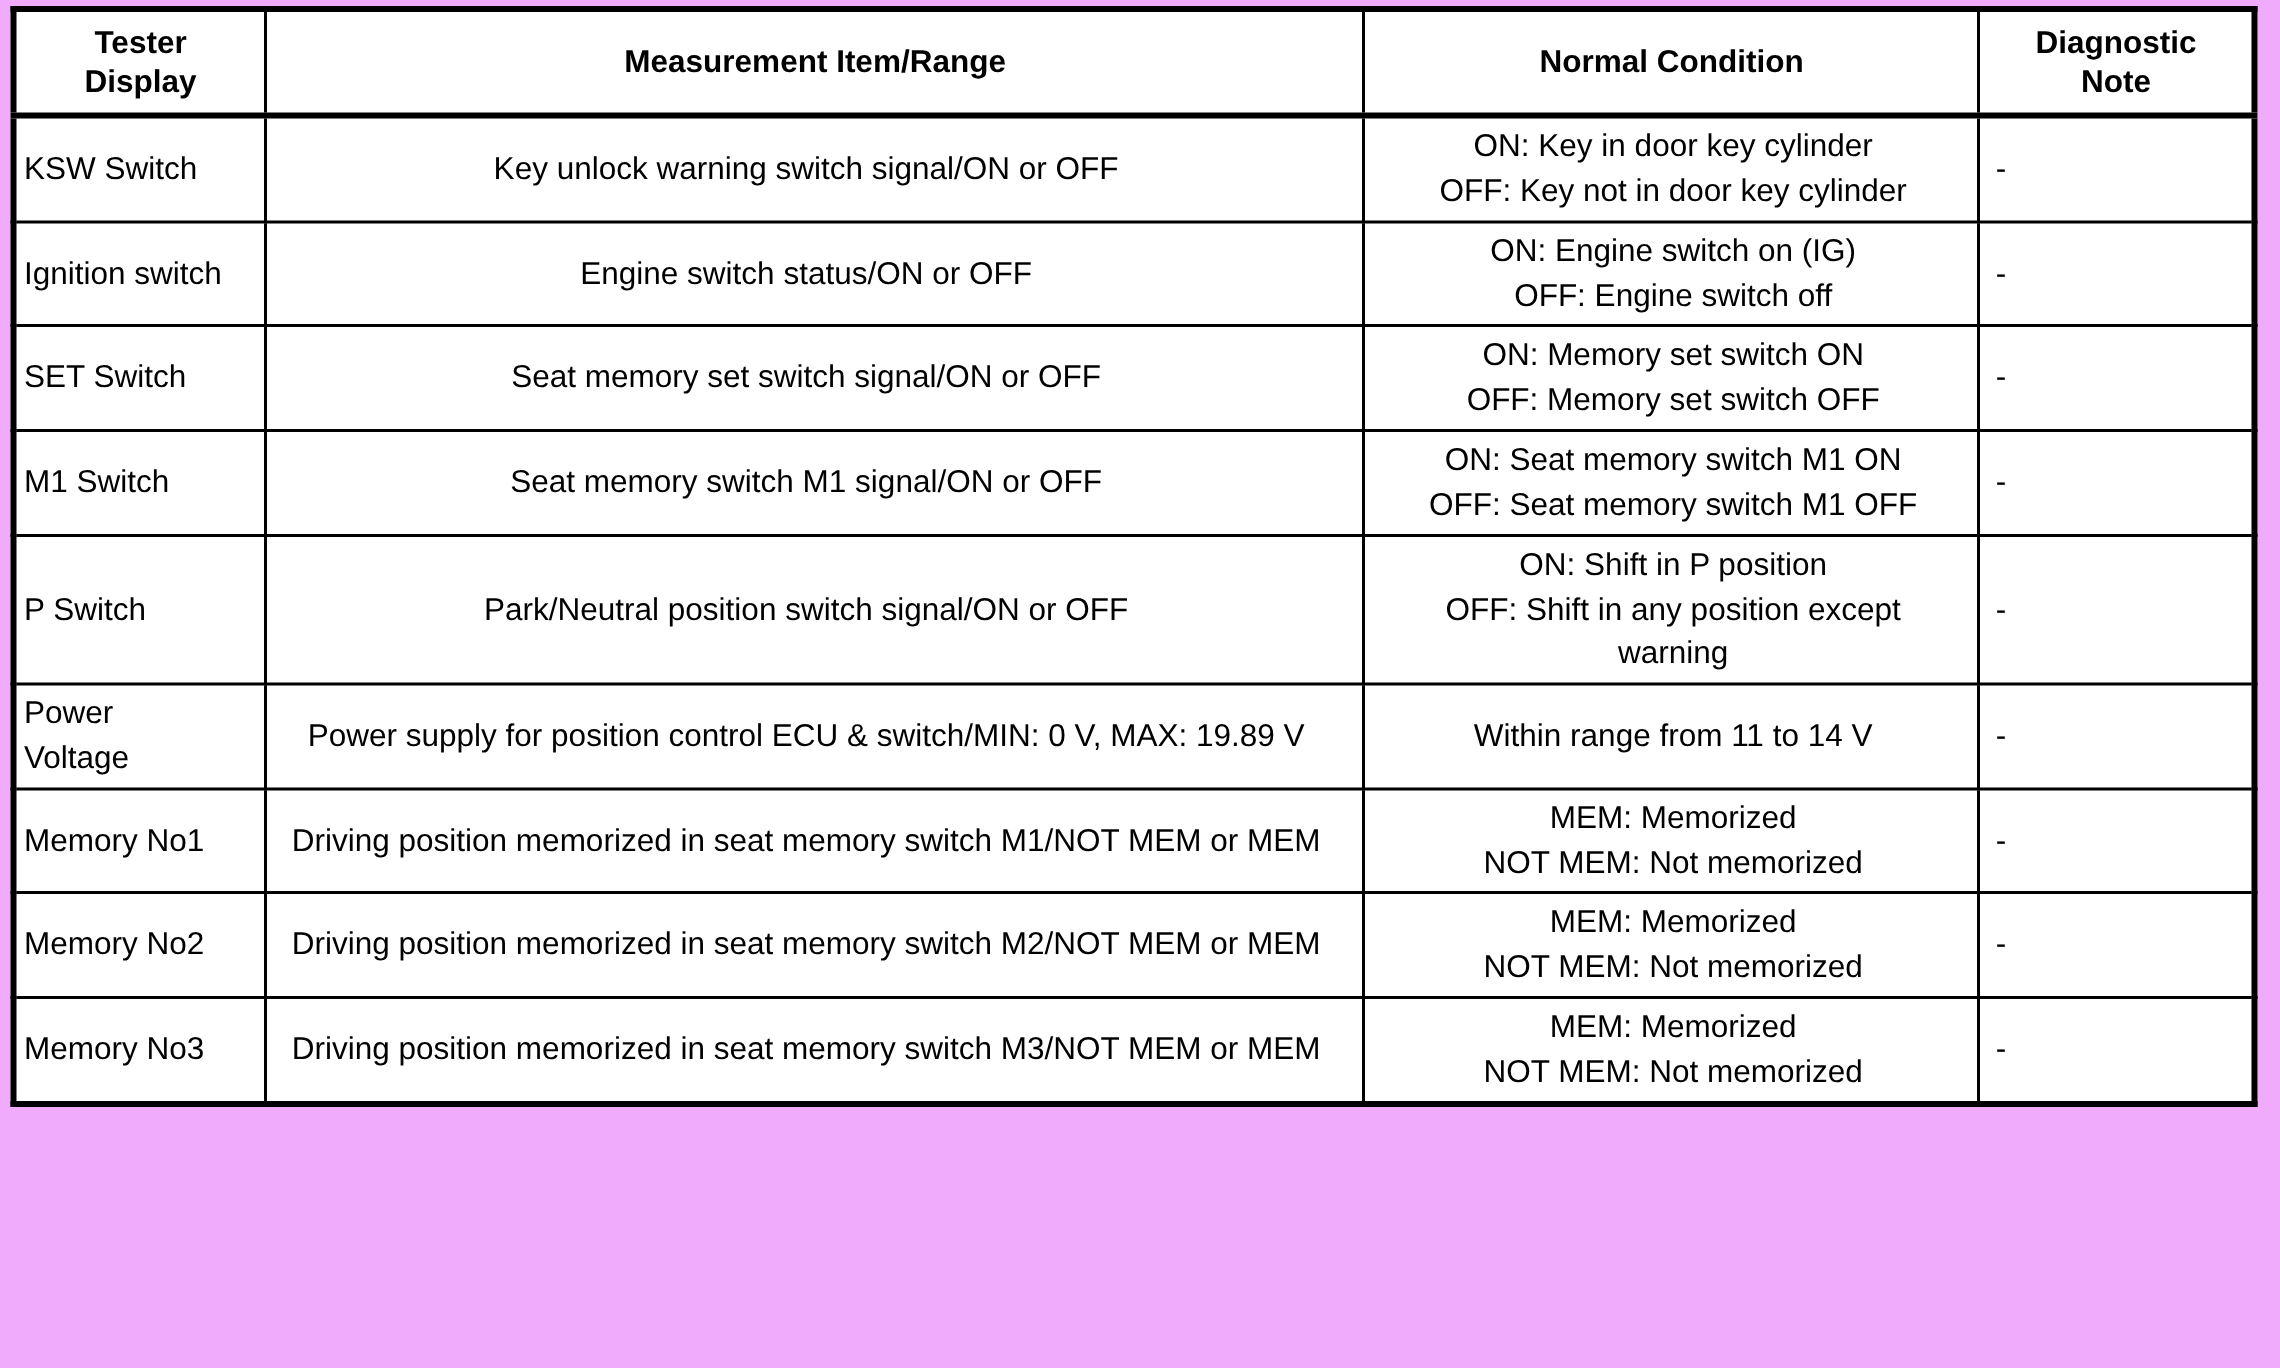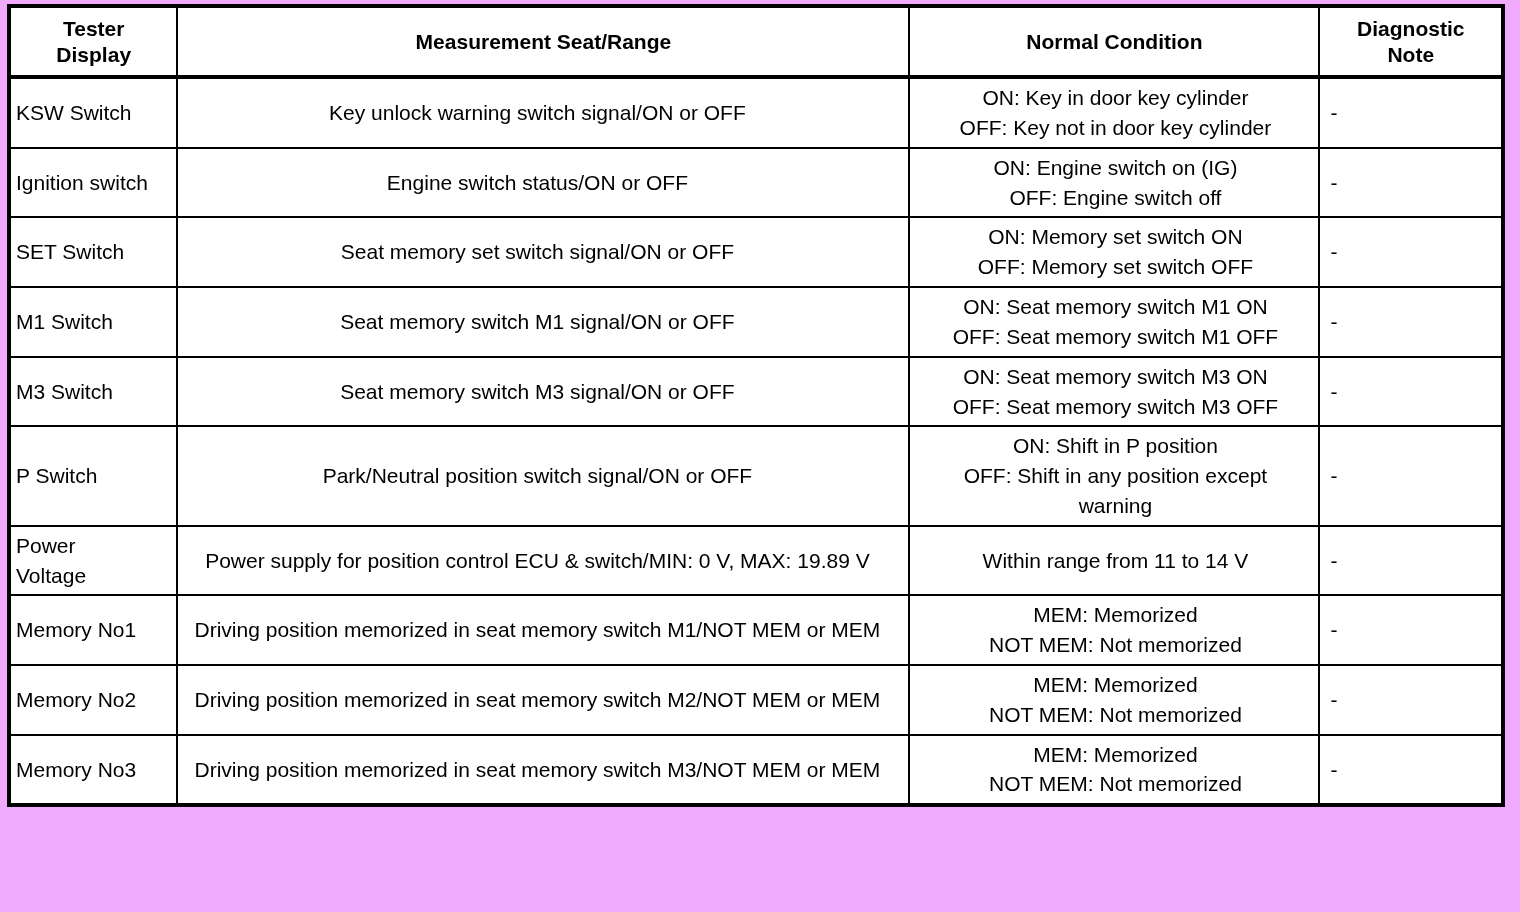--- a/index.html
+++ b/index.html
@@ -100,21 +100,21 @@
       <col class="c-note">
     </colgroup>
 
     <thead>
       <tr>
         <th>
           <span class="line">Tester</span>
           <span class="line">Display</span>
         </th>
         <th>
-          <span class="line">Measurement Seat/Range</span>
+          <span class="line">Measurement Item/Range</span>
         </th>
         <th>
           <span class="line">Normal Condition</span>
         </th>
         <th class="last-col">
           <span class="line">Diagnostic</span>
           <span class="line">Note</span>
         </th>
       </tr>
     </thead>
@@ -155,29 +155,20 @@
         <td class="cell-display">M1 Switch</td>
         <td class="cell-measure">Seat memory switch M1 signal/ON or OFF</td>
         <td class="cell-normal">
           <span class="line">ON: Seat memory switch M1 ON</span>
           <span class="line">OFF: Seat memory switch M1 OFF</span>
         </td>
         <td class="cell-note last-col">-</td>
       </tr>
 
 
-      <tr>
-        <td class="cell-display">M3 Switch</td>
-        <td class="cell-measure">Seat memory switch M3 signal/ON or OFF</td>
-        <td class="cell-normal">
-          <span class="line">ON: Seat memory switch M3 ON</span>
-          <span class="line">OFF: Seat memory switch M3 OFF</span>
-        </td>
-        <td class="cell-note last-col">-</td>
-      </tr>
 
       <tr>
         <td class="cell-display">P Switch</td>
         <td class="cell-measure">Park/Neutral position switch signal/ON or OFF</td>
         <td class="cell-normal">
           <span class="line">ON: Shift in P position</span>
           <span class="line">OFF: Shift in any position except</span>
           <span class="line">warning</span>
         </td>
         <td class="cell-note last-col">-</td>

